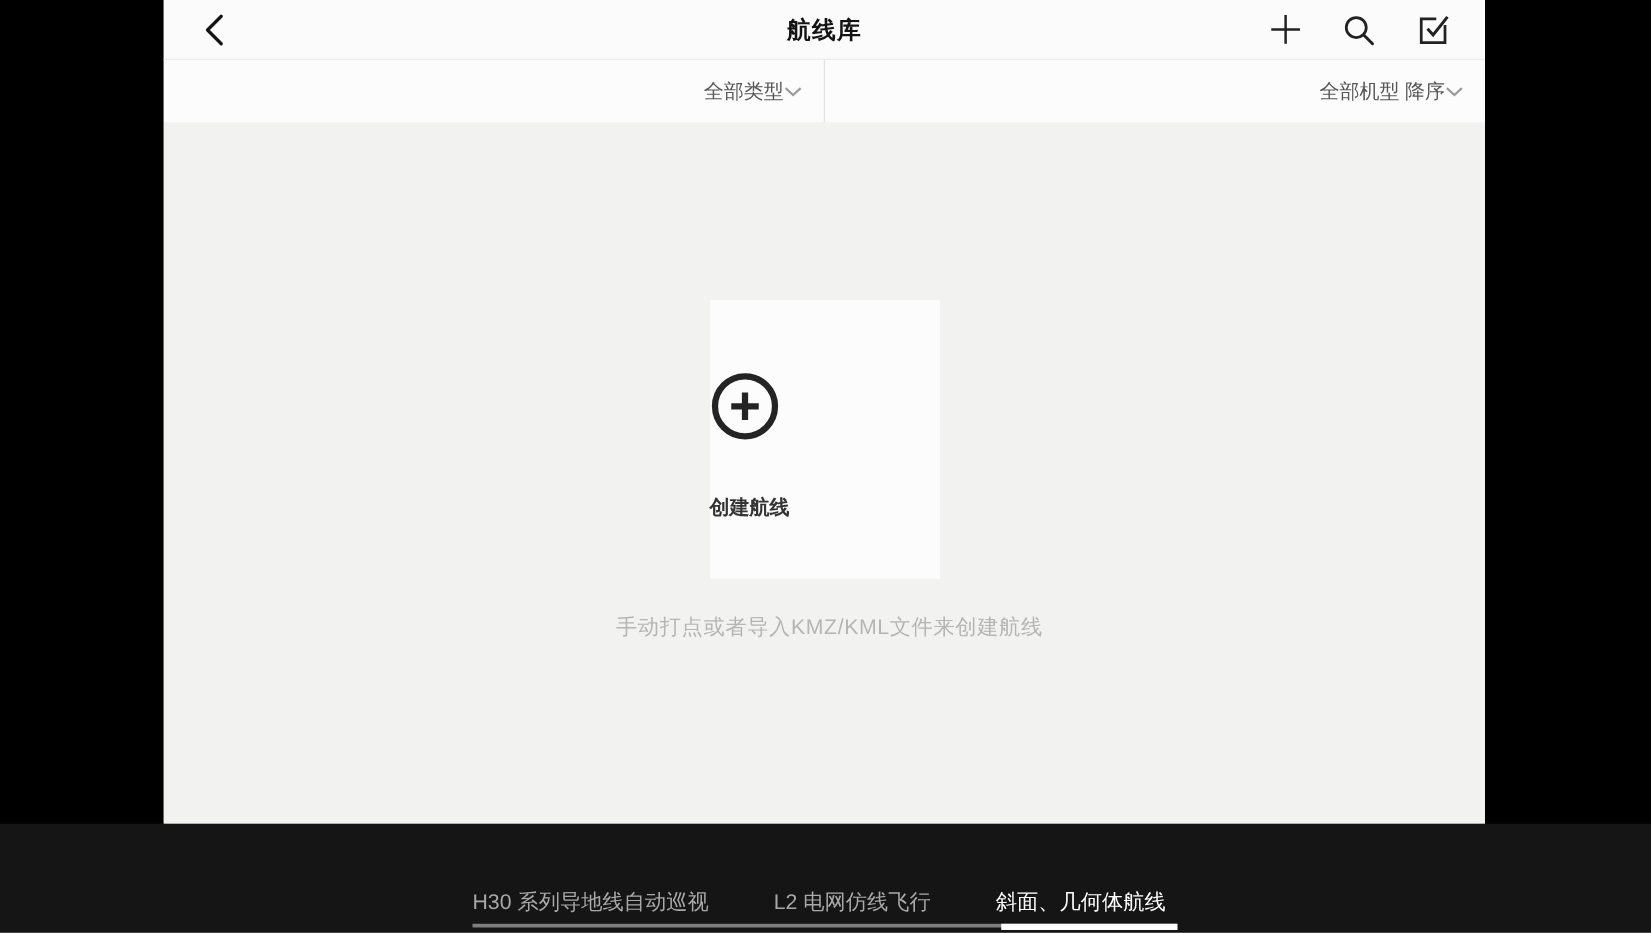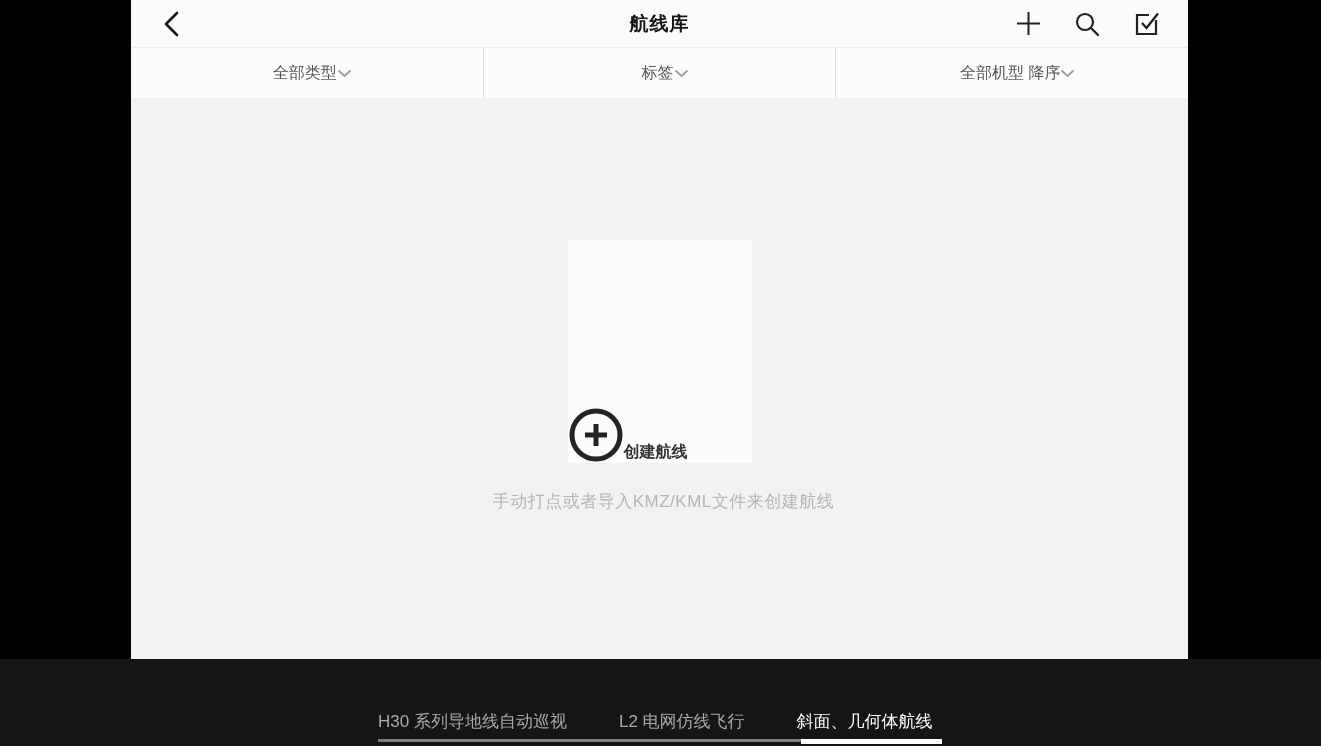--- a/index.html
+++ b/index.html
@@ -41,36 +41,36 @@
     width:28px; height:28px; display:flex; align-items:center; justify-content:center;
     cursor:pointer;
   }
 
   
   .filterbar {
     height:50px; background:#fcfcfc; flex:0 0 auto;
     display:flex; align-items:stretch;
   }
   .filter-section {
-    flex:1 1 0; display:flex; align-items:center; justify-content:center;
+    flex:1 1 0; display:flex; align-items:center; justify-content:flex-end;
     padding:0 17px 0 28px; cursor:pointer; position:relative;
   }
   .filter-section + .filter-section { border-left:1px solid #e2e2e2; }
   .filter-label { font-size:16px; color:#575757; }
 
   
   .content {
     flex:1 1 auto; background:#f2f2f0; position:relative;
   }
   .cards-row {
     display:flex; justify-content:center; gap:65px; padding-top:142px;
   }
   .action-card {
     width:184px; height:223px; background:#fcfcfc;
-    display:flex; flex-direction:row; align-items:flex-end;
+    display:flex; flex-direction:column; align-items:flex-start;
     padding-top:57px; cursor:pointer;
   }
   .card-icon { width:56px; height:56px; }
   .card-label {
     margin-top:42px; font-size:16px; font-weight:600; color:#333;
     text-align:center; line-height:23px;
   }
   .helper {
     margin-top:27px; text-align:center;
     font-size:17px; color:#b5b5b5; letter-spacing:0.5px;padding-left:8px;
@@ -142,28 +142,20 @@
   <div class="filterbar">
     <div class="filter-section">
       <span class="filter-label">全部类型</span>
       <span>
         <svg width="15" height="9" viewBox="0 0 15 9" fill="none">
             <path d="M1.5 1.5 L7.5 7 L13.5 1.5" stroke="#9c9c9c" stroke-width="1.8"></path>
           </svg>
       </span>
     </div>
     <div class="filter-section">
-      <span class="filter-label">标签</span>
-      <span>
-        <svg width="15" height="9" viewBox="0 0 15 9" fill="none">
-            <path d="M1.5 1.5 L7.5 7 L13.5 1.5" stroke="#9c9c9c" stroke-width="1.8"></path>
-          </svg>
-      </span>
-    </div>
-    <div class="filter-section">
       <span class="filter-label">全部机型 降序</span>
       <span>
         <svg width="15" height="9" viewBox="0 0 15 9" fill="none">
             <path d="M1.5 1.5 L7.5 7 L13.5 1.5" stroke="#9c9c9c" stroke-width="1.8"></path>
           </svg>
       </span>
     </div>
   </div>
 
   <div class="content">

